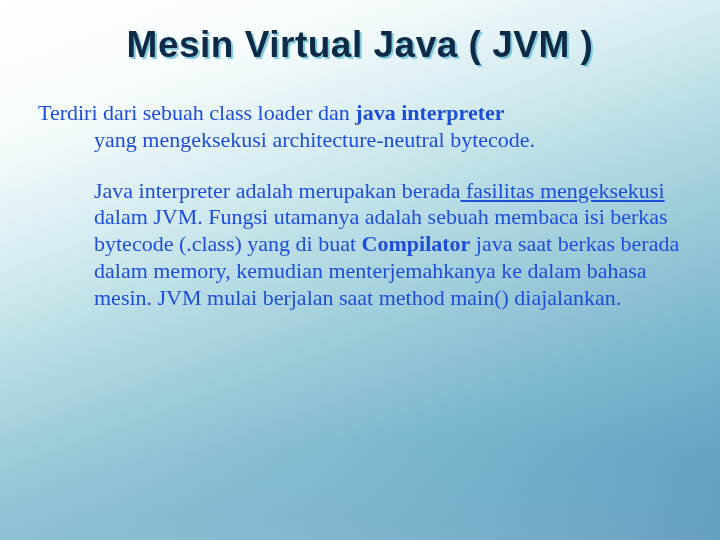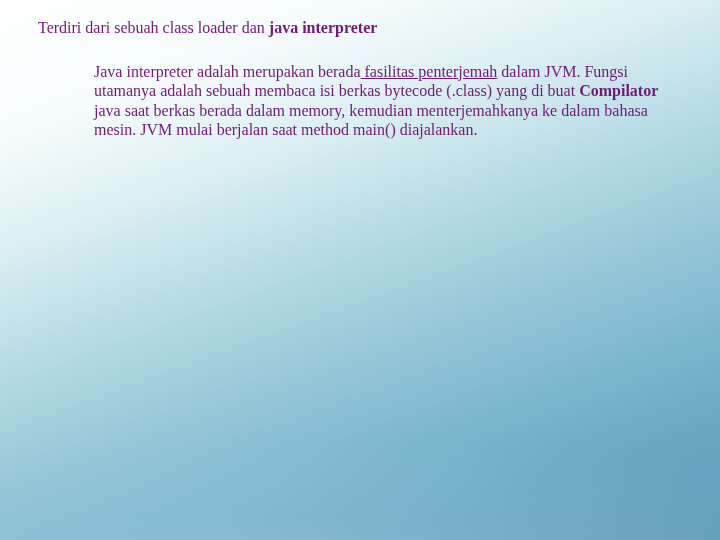--- a/index.html
+++ b/index.html
@@ -40,23 +40,23 @@
     letter-spacing: 0.5px;
     text-align: center;
     margin: 6px 0 34px 0;
     
     color: #0e2a47;
     text-shadow:
       2px 2px 0 rgba(120,200,220,0.9),
       0 0 1px rgba(255,255,255,0.6);
   }
   .body {
-    font-size: 16px;
+    font-size: 22px;
     line-height: 1.22;
-    color: #701a75;
+    color: #1d4ed8;
     padding: 0 0 0 2px;
   }
   .para1 {
     margin-bottom: 24px;
   }
   .indent {
     display: block;
     padding-left: 56px;
   }
   .lead {
@@ -66,27 +66,29 @@
     padding-left: 56px;
   }
   .bold { font-weight: 700; }
   .ul { text-decoration: underline; }
 </style>
 </head>
 <body>
 
 <div class="slide">
 
+  <h1 class="title">Mesin Virtual Java ( JVM )</h1>
 
   <div class="body">
 
     <div class="para1">
       <span class="lead">
         <span>Terdiri dari sebuah class loader dan </span><span class="bold">java interpreter</span>
       </span>
+      <span class="indent">yang mengeksekusi architecture-neutral bytecode.</span>
     </div>
 
     <div class="para2">
-      <span>Java interpreter adalah merupakan berada</span><span class="ul"> fasilitas penterjemah</span><span> dalam JVM. Fungsi utamanya adalah sebuah membaca isi berkas bytecode (.class) yang di buat </span><span class="bold">Compilator</span><span> java saat berkas berada dalam memory, kemudian menterjemahkanya ke dalam bahasa mesin. JVM mulai berjalan saat method main() diajalankan.</span>
+      <span>Java interpreter adalah merupakan berada</span><span class="ul"> fasilitas mengeksekusi</span><span> dalam JVM. Fungsi utamanya adalah sebuah membaca isi berkas bytecode (.class) yang di buat </span><span class="bold">Compilator</span><span> java saat berkas berada dalam memory, kemudian menterjemahkanya ke dalam bahasa mesin. JVM mulai berjalan saat method main() diajalankan.</span>
     </div>
 
   </div>
 </div>
 
 </body></html>

